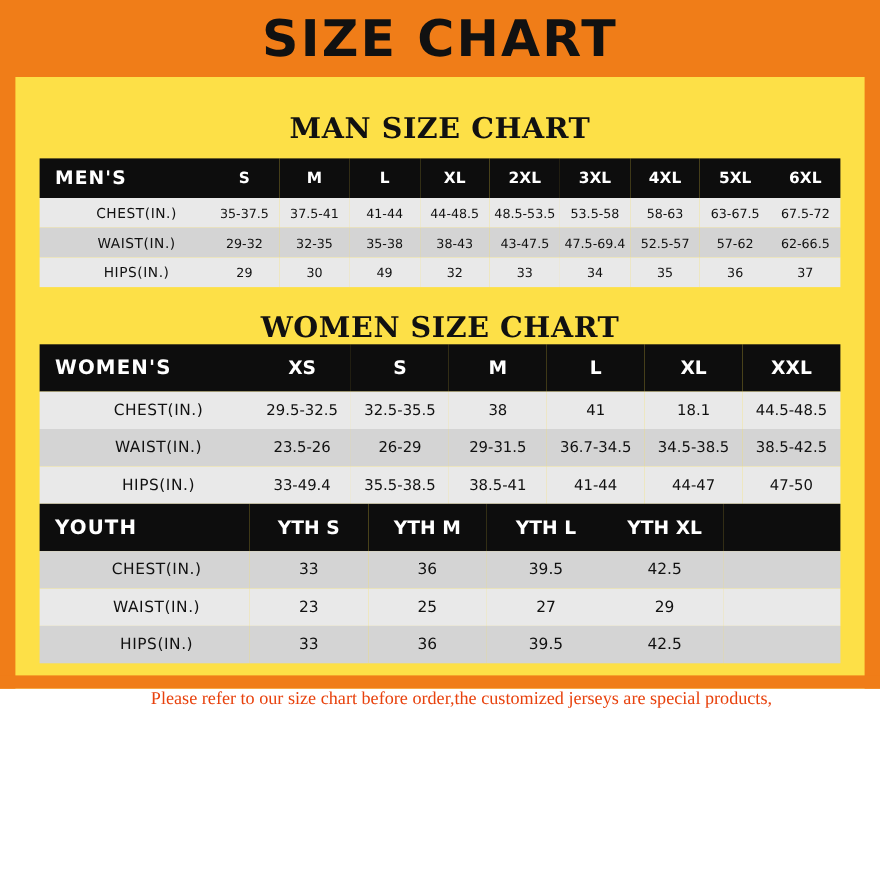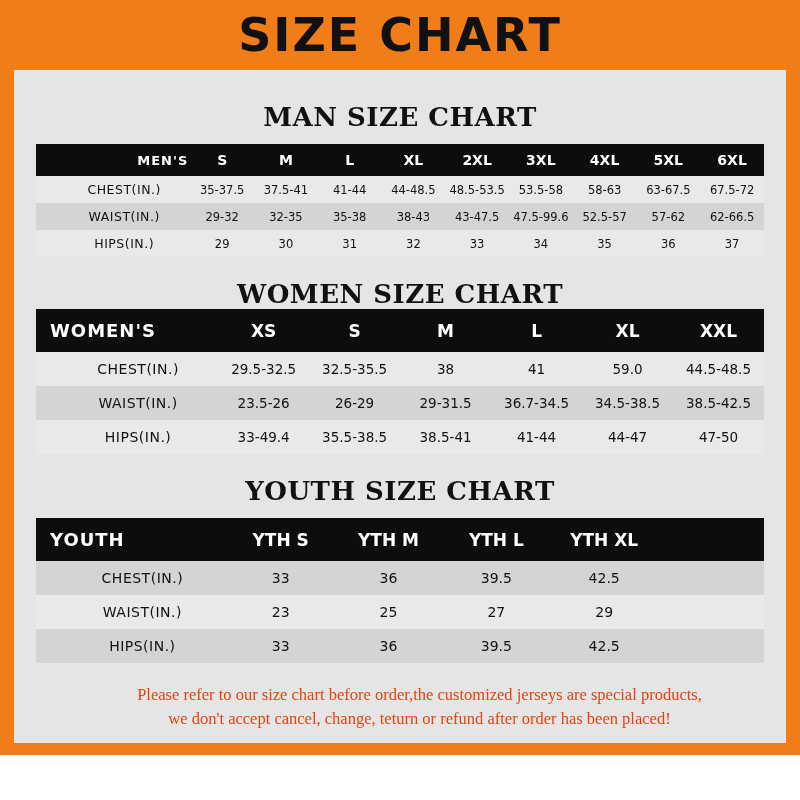--- a/index.html
+++ b/index.html
@@ -9,22 +9,22 @@
   body {
     width: 800px;
     height: 800px;
     background: #ffffff;
     font-family: "DejaVu Sans", sans-serif;
     overflow: hidden;
   }
   .page {
     position: relative;
     width: 800px;
-    height: 755px;
-    background: #e5e5e5;
+    height: 626px;
+    background: #fde047;
     box-sizing: border-box;
     border-left: 14px solid #f07d18;
     border-right: 14px solid #f07d18;
   }
   .banner {
     height: 70px;
     background: #f07d18;
     display: flex;
     align-items: center;
     justify-content: center;
@@ -85,30 +85,30 @@
   .size-table tbody tr.light { background: #e9e9e9; }
   .size-table tbody tr.dark  { background: #d4d4d4; }
   .size-table tbody td.lead {
     font-weight: normal;
     letter-spacing: 0.5px;
     padding-left: 24px;
   }
 
   
   .man-table thead th { font-size: 14px; }
-  .man-table thead th.lead { font-size: 13px; text-align: right; }
+  .man-table thead th.lead { font-size: 17px; }
   .man-table tbody td { font-size: 11.5px; }
   .man-table tbody td.lead { font-size: 12.5px; }
 
   
   .women-table thead th { font-size: 17px; }
   .women-table thead th.lead { font-size: 18px; }
   .women-table tbody td { font-size: 13.5px; }
   .women-table tbody td.lead { font-size: 14px; }
-  .women-table thead th { padding: 11px 8px; }
+  .women-table thead th { padding: 11px 20px; }
   .women-table tbody td { padding: 9px 2px; }
 
   
   .youth-table thead th { font-size: 17px; }
   .youth-table thead th.lead { font-size: 18px; }
   .youth-table tbody td { font-size: 14px; }
   .youth-table tbody td.lead { font-size: 14px; }
   .youth-table thead th { padding: 11px 2px; }
   .youth-table tbody td { padding: 9px 2px; }
 
@@ -172,30 +172,30 @@
           <td>63-67.5</td>
           <td>67.5-72</td>
         </tr>
         <tr class="dark">
           <td class="lead">WAIST(IN.)</td>
           <td>29-32</td>
           <td>32-35</td>
           <td>35-38</td>
           <td>38-43</td>
           <td>43-47.5</td>
-          <td>47.5-99.6</td>
+          <td>47.5-69.4</td>
           <td>52.5-57</td>
           <td>57-62</td>
           <td>62-66.5</td>
         </tr>
         <tr class="light">
           <td class="lead">HIPS(IN.)</td>
           <td>29</td>
           <td>30</td>
-          <td>31</td>
+          <td>49</td>
           <td>32</td>
           <td>33</td>
           <td>34</td>
           <td>35</td>
           <td>36</td>
           <td>37</td>
         </tr>
       </tbody>
     </table>
 
@@ -212,21 +212,21 @@
           <th>XXL</th>
         </tr>
       </thead>
       <tbody>
         <tr class="light">
           <td class="lead">CHEST(IN.)</td>
           <td>29.5-32.5</td>
           <td>32.5-35.5</td>
           <td>38</td>
           <td>41</td>
-          <td>59.0</td>
+          <td>18.1</td>
           <td>44.5-48.5</td>
         </tr>
         <tr class="dark">
           <td class="lead">WAIST(IN.)</td>
           <td>23.5-26</td>
           <td>26-29</td>
           <td>29-31.5</td>
           <td>36.7-34.5</td>
           <td>34.5-38.5</td>
           <td>38.5-42.5</td>
@@ -236,21 +236,20 @@
           <td>33-49.4</td>
           <td>35.5-38.5</td>
           <td>38.5-41</td>
           <td>41-44</td>
           <td>44-47</td>
           <td>47-50</td>
         </tr>
       </tbody>
     </table>
 
-    <div class="section-title t-youth">YOUTH SIZE CHART</div>
     <table class="size-table youth-table">
       <thead>
         <tr>
           <th class="lead" style="width:24%">YOUTH</th>
           <th>YTH S</th>
           <th>YTH M</th>
           <th>YTH L</th>
           <th>YTH XL</th>
           <th style="width:14%"></th>
         </tr>
@@ -278,19 +277,18 @@
           <td>36</td>
           <td>39.5</td>
           <td>42.5</td>
           <td></td>
         </tr>
       </tbody>
     </table>
 
     <div class="footer-note">
       <div>Please refer to our size chart before order,the customized jerseys are special products,</div>
-      <div>we don't accept cancel, change, teturn or refund after order has been placed!</div>
     </div>
 
   </div>
 
   <div class="bottom-strip"></div>
 </div>
 
 </body></html>

